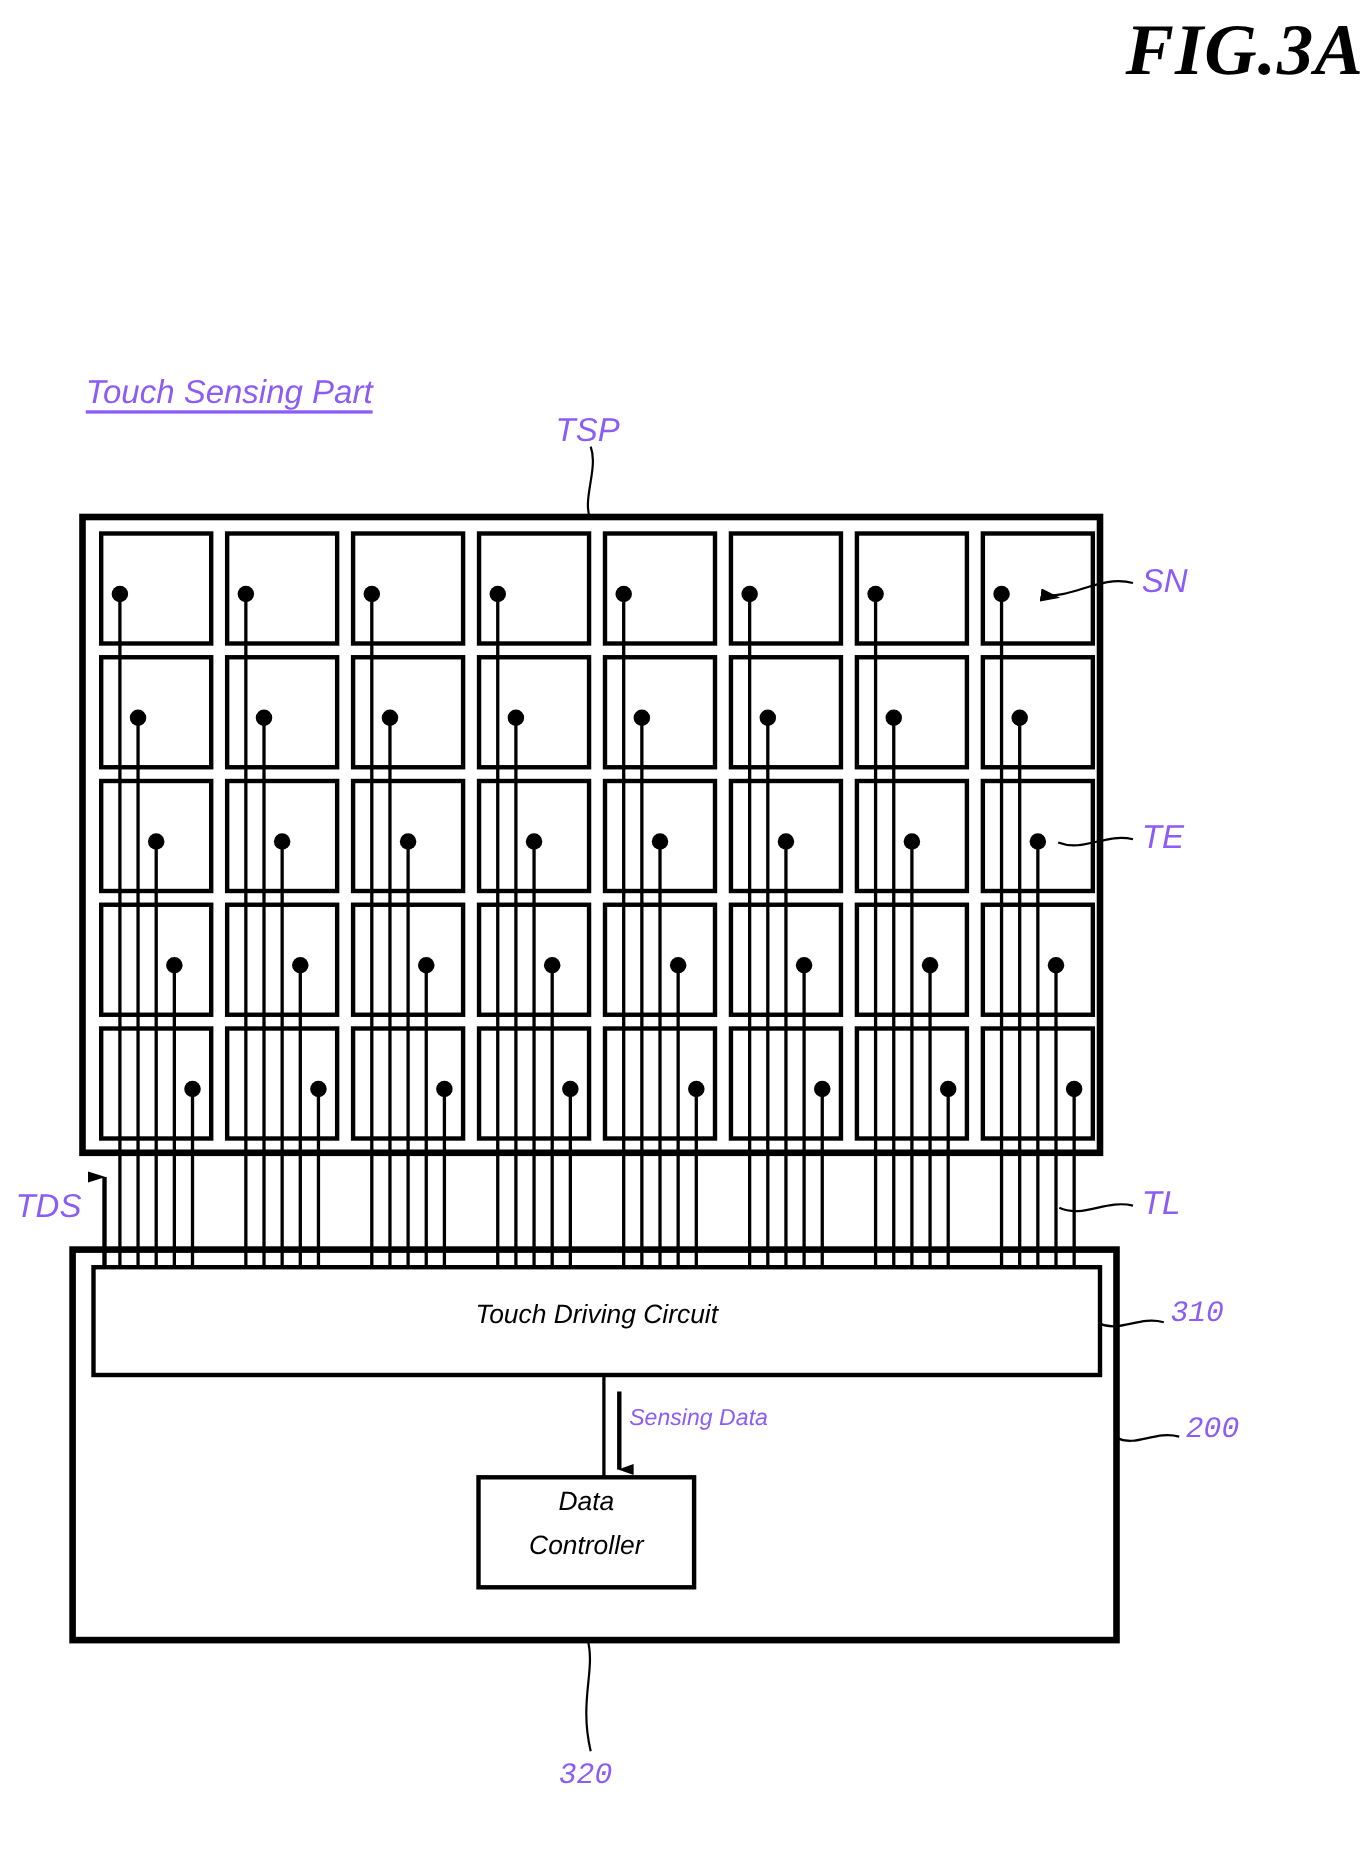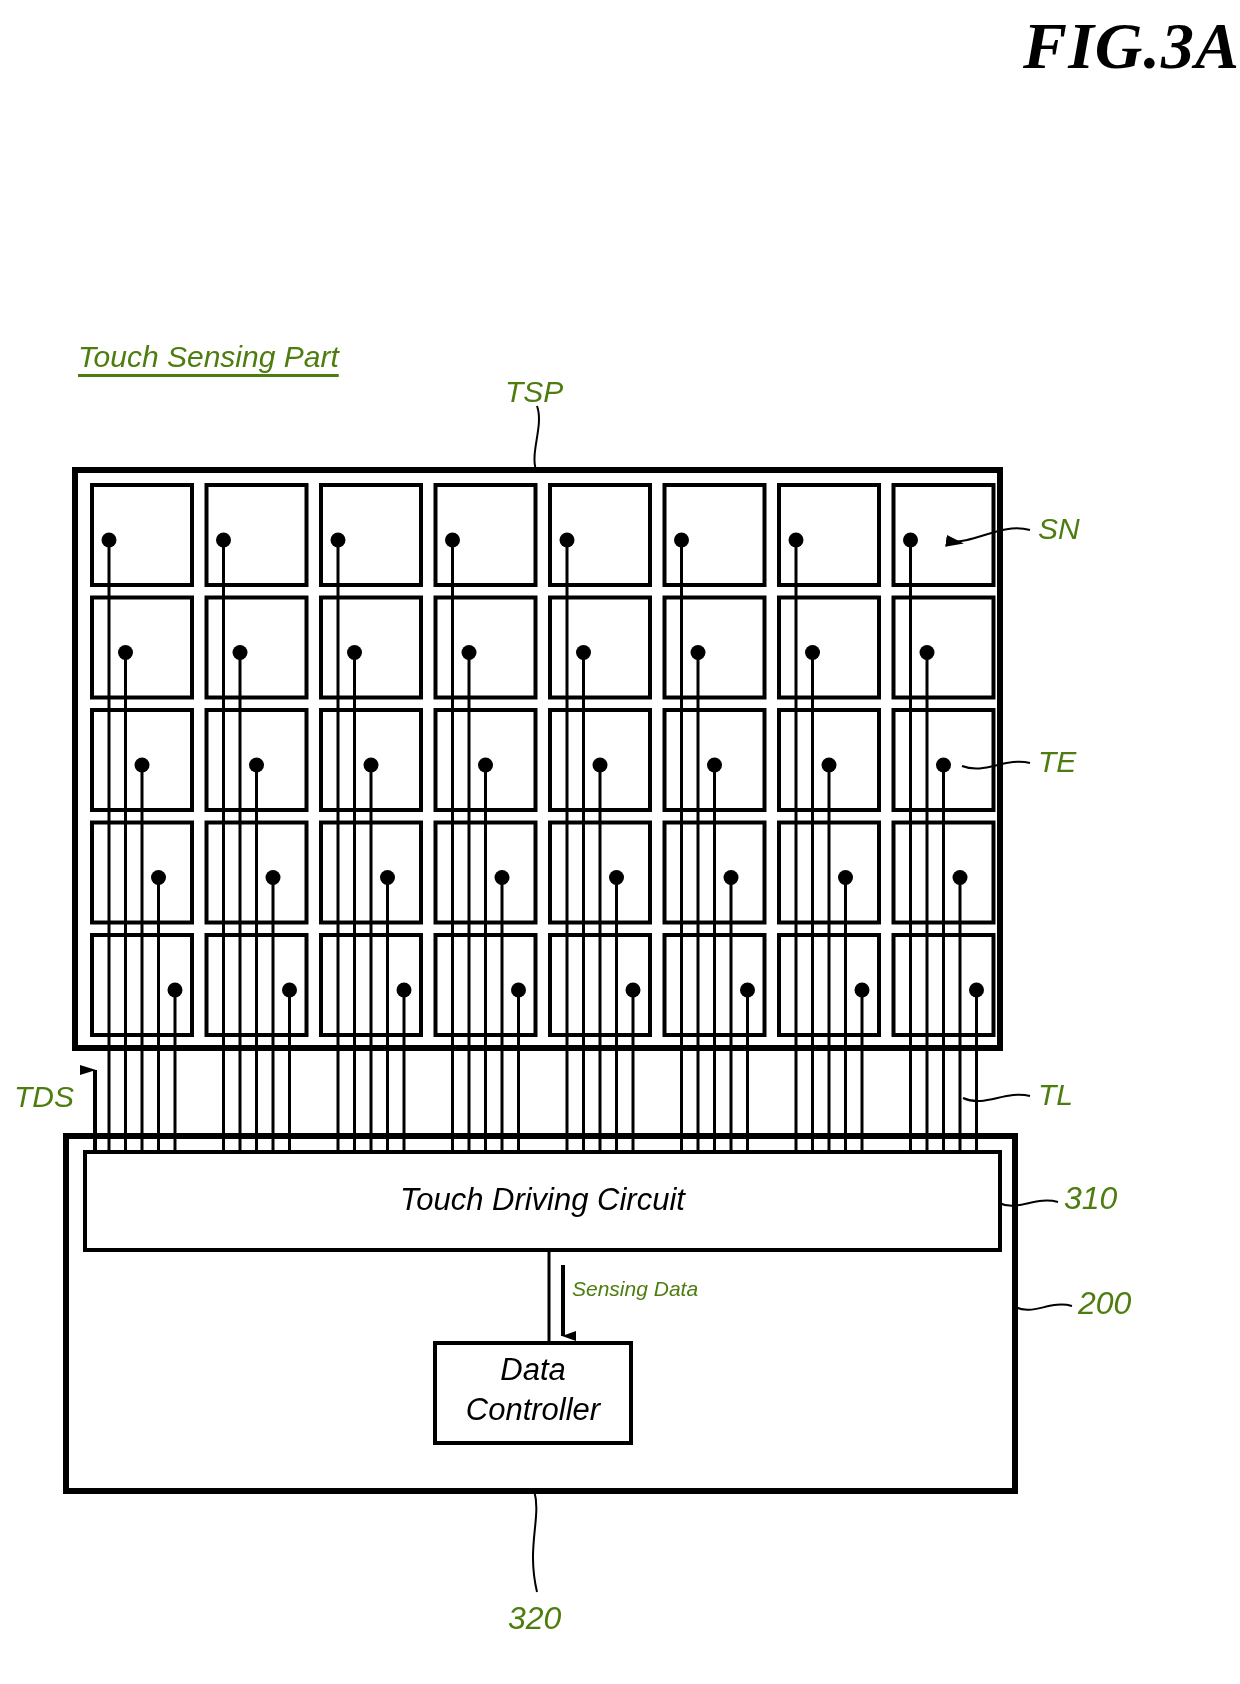--- a/index.html
+++ b/index.html
@@ -5,28 +5,28 @@
   html,body{margin:0;padding:0;background:#fff;}
   body{width:1240px;height:1684px;position:relative;font-family:"Liberation Sans",sans-serif;overflow:hidden;}
   #fig{position:absolute;left:0;top:0;width:1240px;height:1684px;}
   .fig-title{
     position:absolute;left:0;top:8px;width:1240px;text-align:right;
     font-family:"Liberation Serif",serif;font-style:italic;font-weight:bold;
     font-size:66px;letter-spacing:1px;color:#000;
   }
   .lbl{
     position:absolute;font-family:"Liberation Sans",sans-serif;font-style:italic;
-    color:#4d7c0f;white-space:nowrap;
+    color:#8b5cf6;white-space:nowrap;
   }
   .lbl-heading{font-size:30px;text-decoration:underline;text-underline-offset:7px;}
   .lbl-ref{font-size:30px;}
-  .lbl-num{font-family:Liberation Sans, sans-serif;font-style:italic;font-size:32px;}
+  .lbl-num{font-family:Liberation Mono, monospace;font-style:italic;font-size:27px;}
   .boxlabel{
     position:absolute;font-family:"Liberation Sans",sans-serif;font-style:italic;
-    font-size:31px;color:#000;text-align:center;white-space:nowrap;
+    font-size:24px;color:#000;text-align:center;white-space:nowrap;
   }
 </style>
 </head>
 <body>
 
 <div class="fig-title">FIG.3A</div>
 
 <div class="lbl lbl-heading" style="left:78px;top:340px;">Touch Sensing Part</div>
 
 <div class="lbl lbl-ref" style="left:505px;top:375px;text-align:right;">TSP</div>

